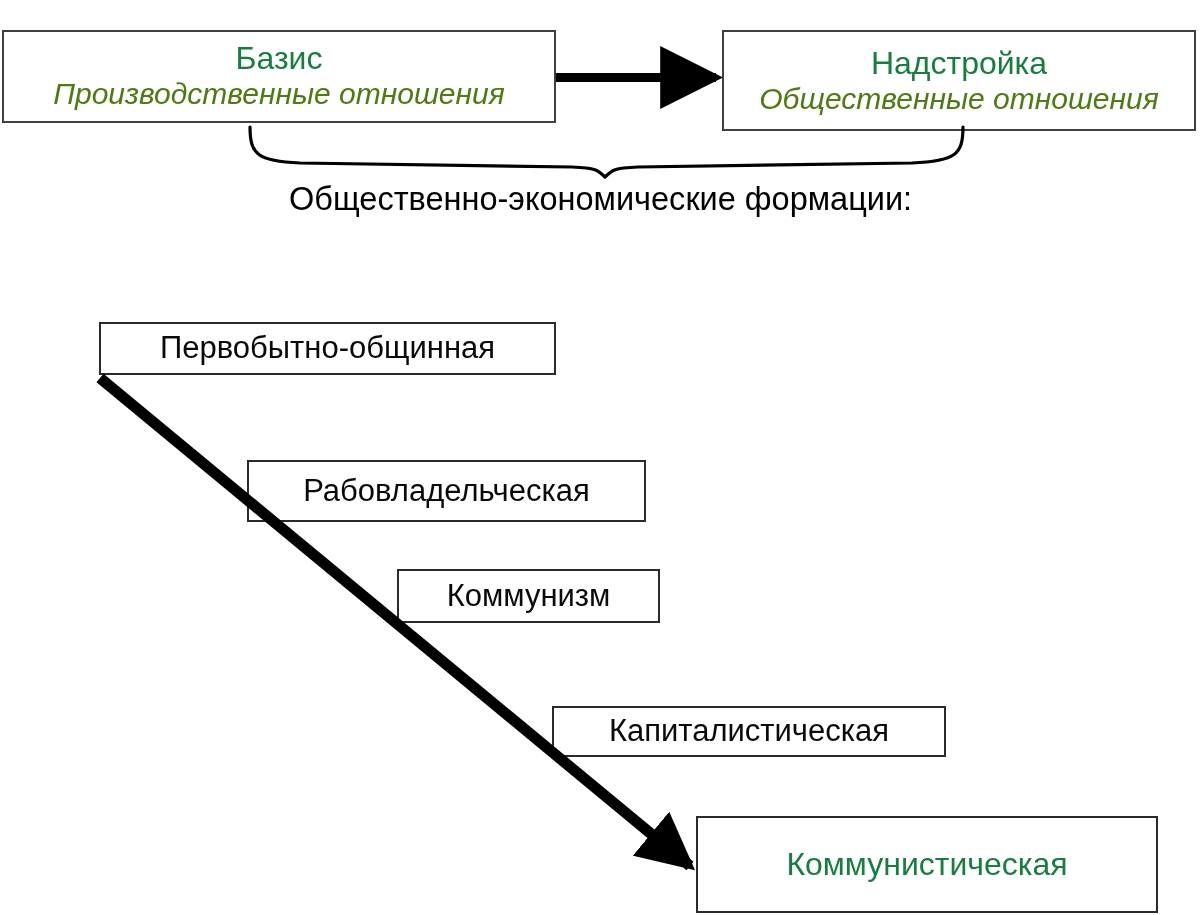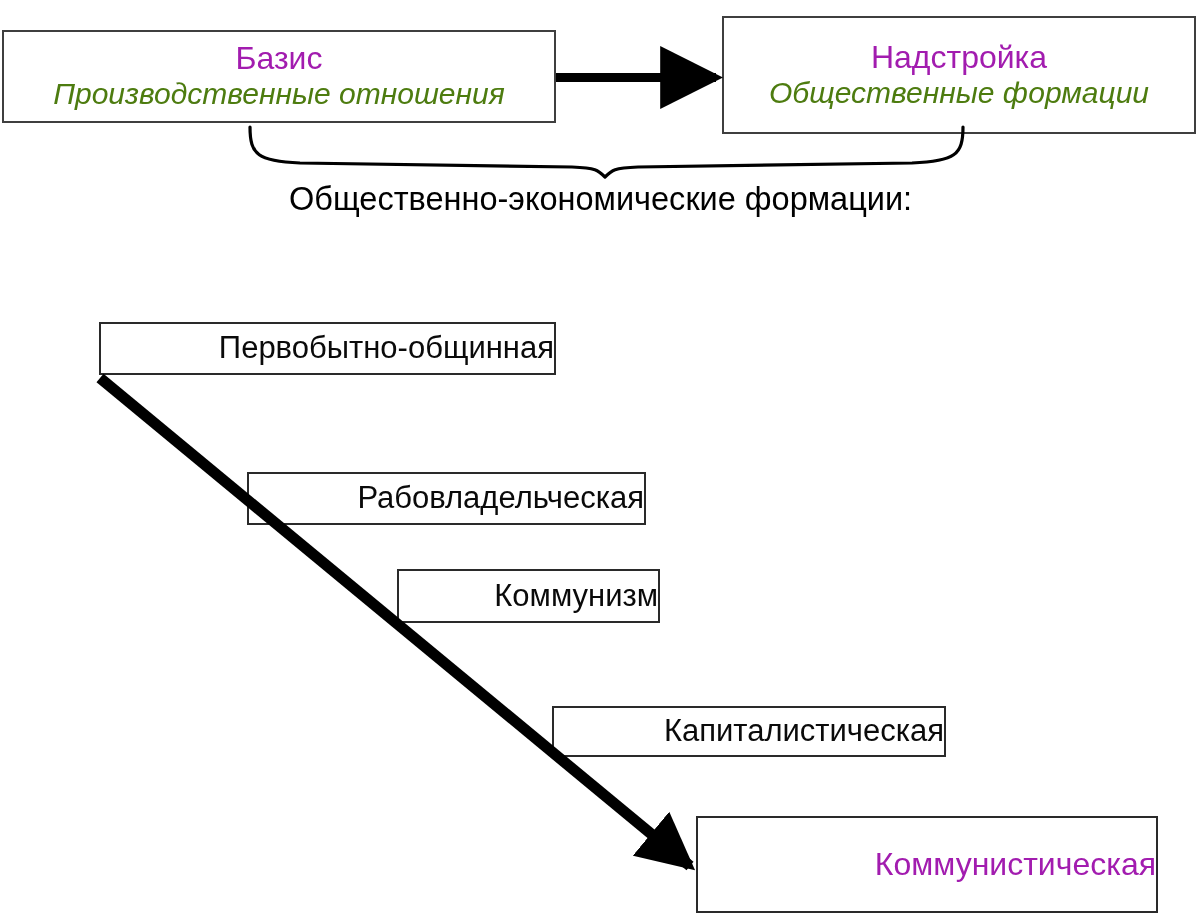--- a/index.html
+++ b/index.html
@@ -32,21 +32,21 @@
     flex-direction: column;
     align-items: center;
     justify-content: center;
     color: #000000;
   }
 
   .node-title {
     font-size: 32px;
     font-weight: 400;
     line-height: 1.15;
-    color: #a21caf;
+    color: #15803d;
     white-space: nowrap;
   }
 
   .node-sub {
     font-size: 30px;
     font-style: italic;
     font-weight: 300;
     line-height: 1.15;
     color: #4d7c0f;
     white-space: nowrap;
@@ -57,45 +57,45 @@
   #box-basis {
     left: 2px;
     top: 30px;
     width: 554px;
     height: 93px;
     padding-bottom: 2px;
   }
 
   #box-superstructure {
     left: 722px;
-    top: 16px;
+    top: 30px;
     width: 474px;      
-    height: 118px;
+    height: 101px;
   }
 
   
   .formation-box {
     position: absolute;
     box-sizing: border-box;
     border: 2px solid #2a2a2a;
     background: #ffffff;
     display: flex;
     align-items: center;
-    justify-content: flex-end;
+    justify-content: center;
     color: #000000;
   }
   .formation-label {
     font-size: 31px;
     line-height: 1.1;
     white-space: nowrap;
     color: #0a0a0a;
   }
 
   #form-0 { left: 99px;  top: 322px; width: 457px; height: 53px; }
-  #form-1 { left: 247px; top: 472px; width: 399px; height: 53px; }
+  #form-1 { left: 247px; top: 460px; width: 399px; height: 62px; }
   #form-2 { left: 397px; top: 569px; width: 263px; height: 54px; }
   #form-3 { left: 552px; top: 690px; width: 394px; height: 51px; margin-top: 16px; }
 
   #form-4 {
     left: 696px;
     top: 816px;
     width: 462px;
     height: 97px;
     flex-direction: row;
   }
@@ -131,21 +131,21 @@
 
 <div id="canvas">
 
   <div class="node-box" id="box-basis">
     <div class="node-title">Базис</div>
     <div class="node-sub">Производственные отношения</div>
   </div>
 
   <div class="node-box" id="box-superstructure">
     <div class="node-title">Надстройка</div>
-    <div class="node-sub">Общественные формации</div>
+    <div class="node-sub">Общественные отношения</div>
   </div>
 
   <div id="section-heading">Общественно-экономические формации:</div>
 
   <div class="formation-box" id="form-0">
     <div class="formation-label">Первобытно-общинная</div>
   </div>
 
   <div class="formation-box" id="form-1">
     <div class="formation-label">Рабовладельческая</div>

